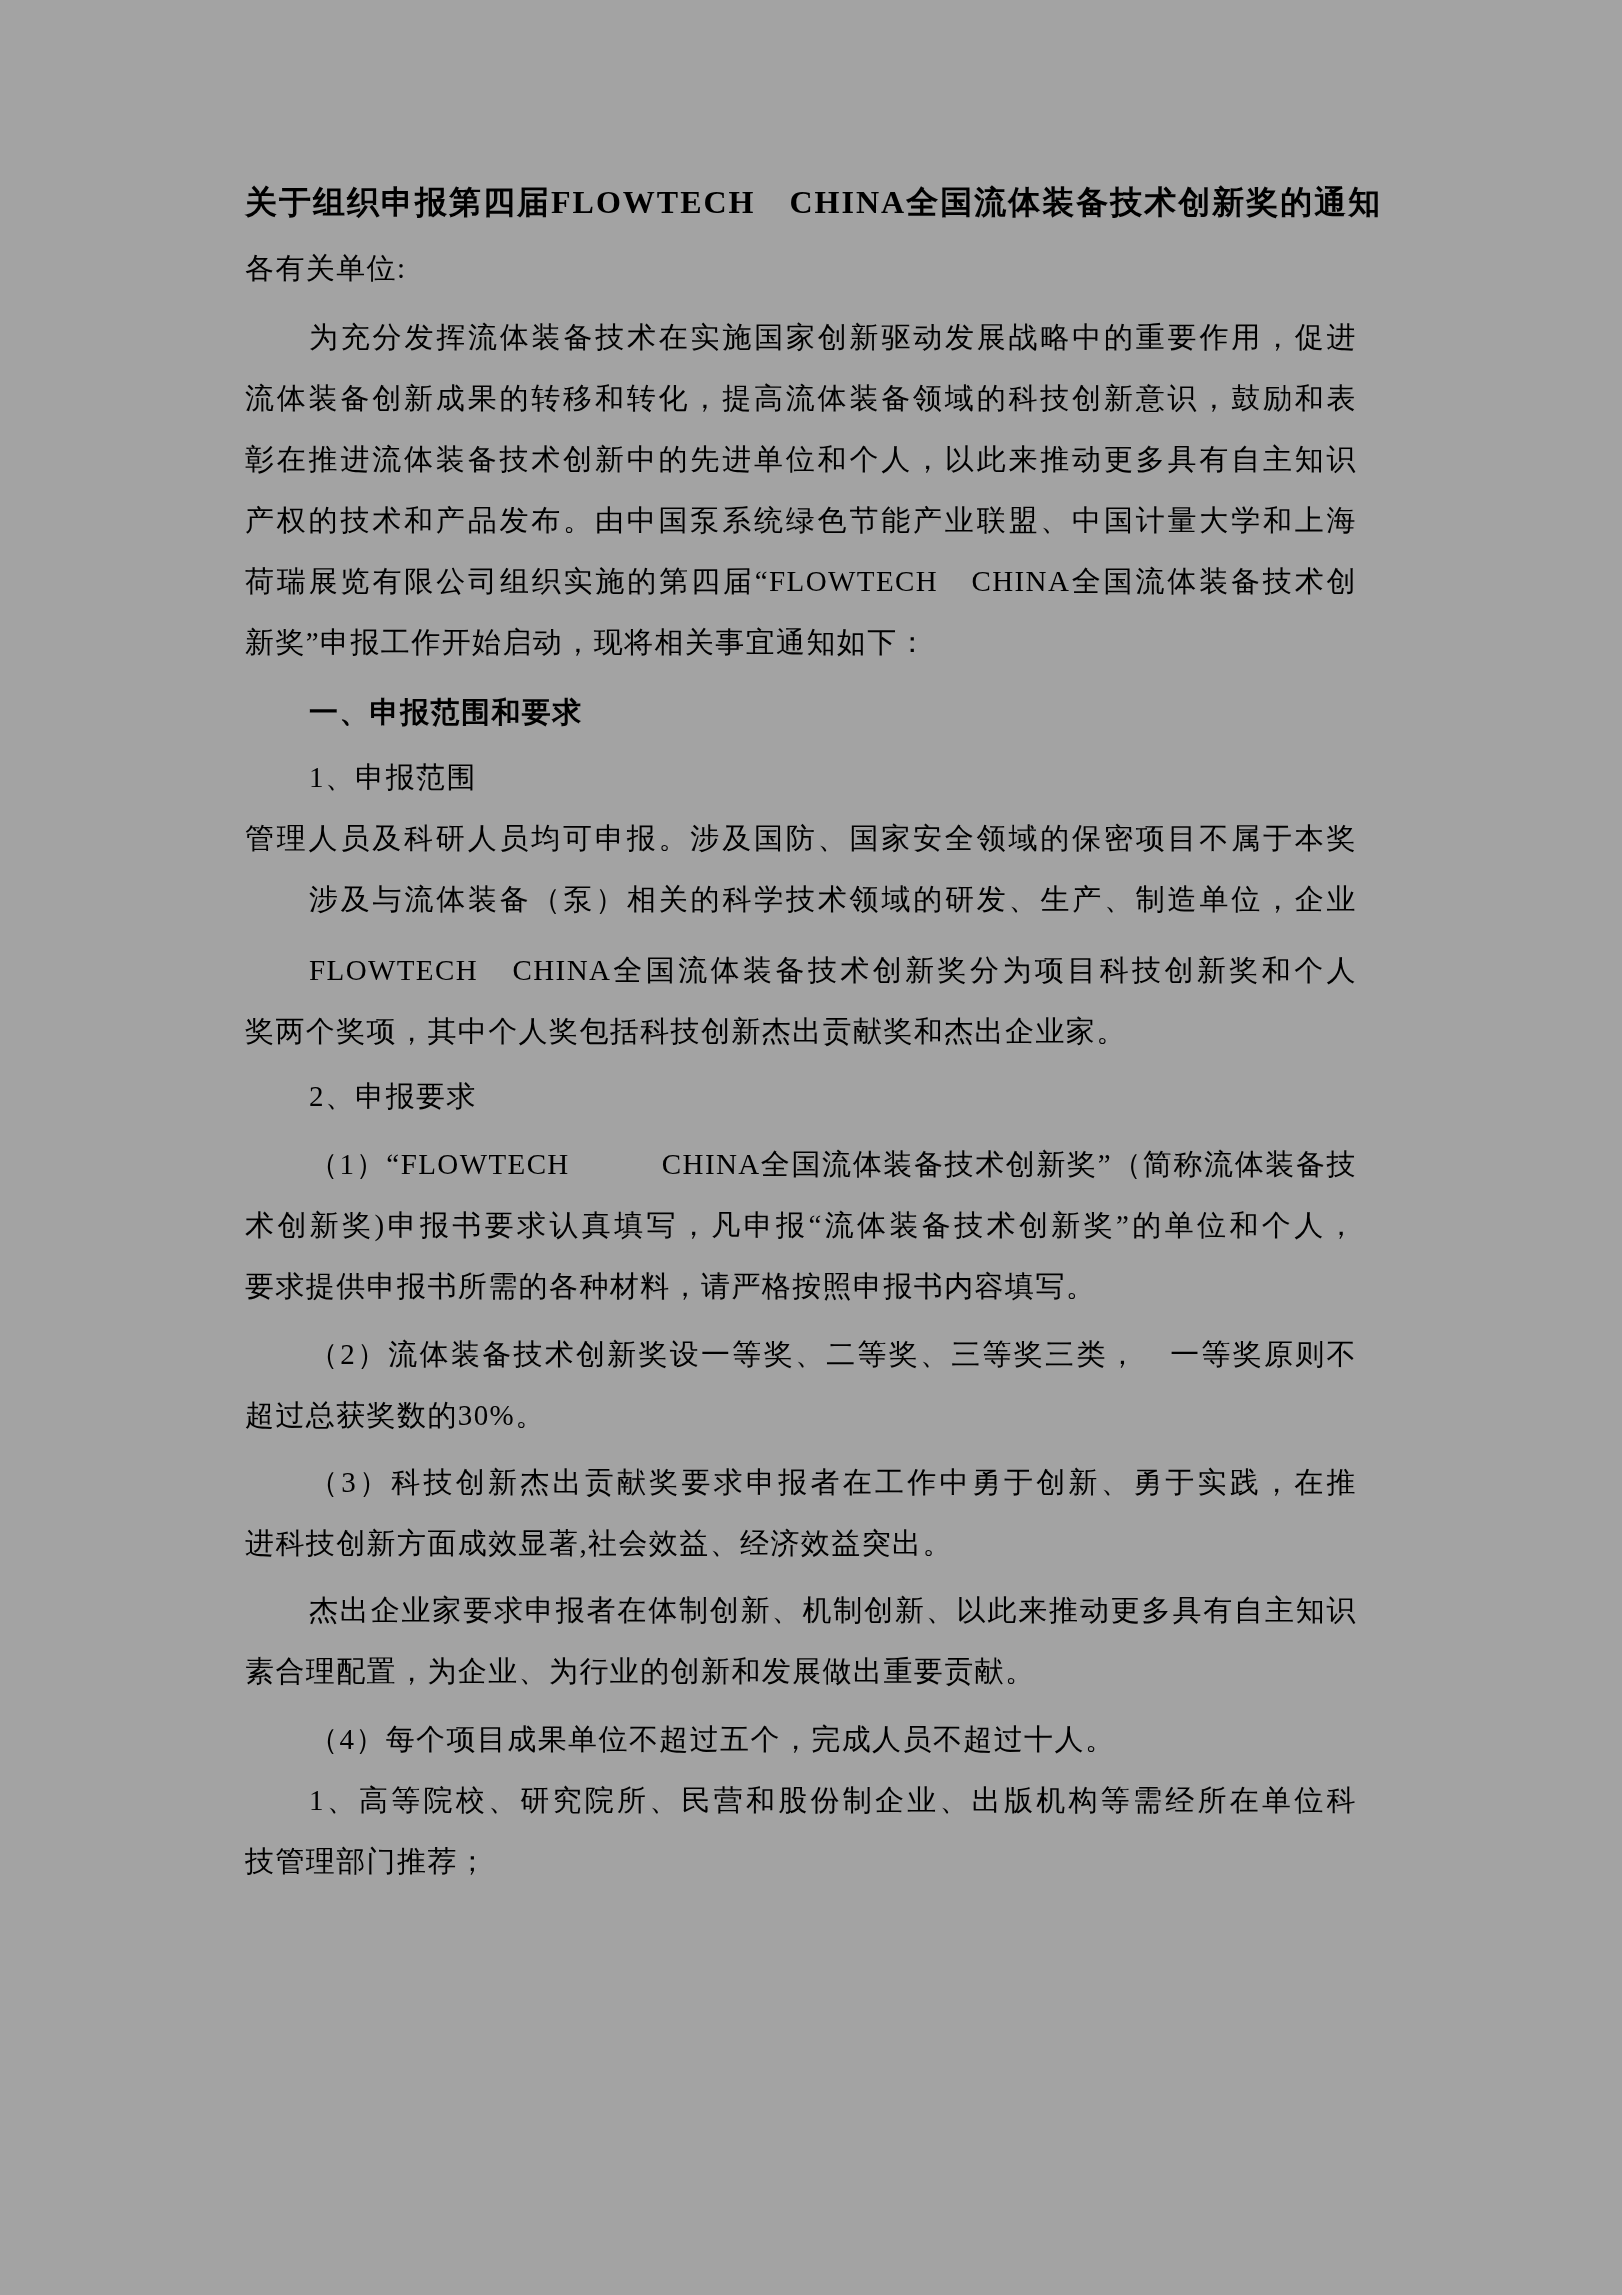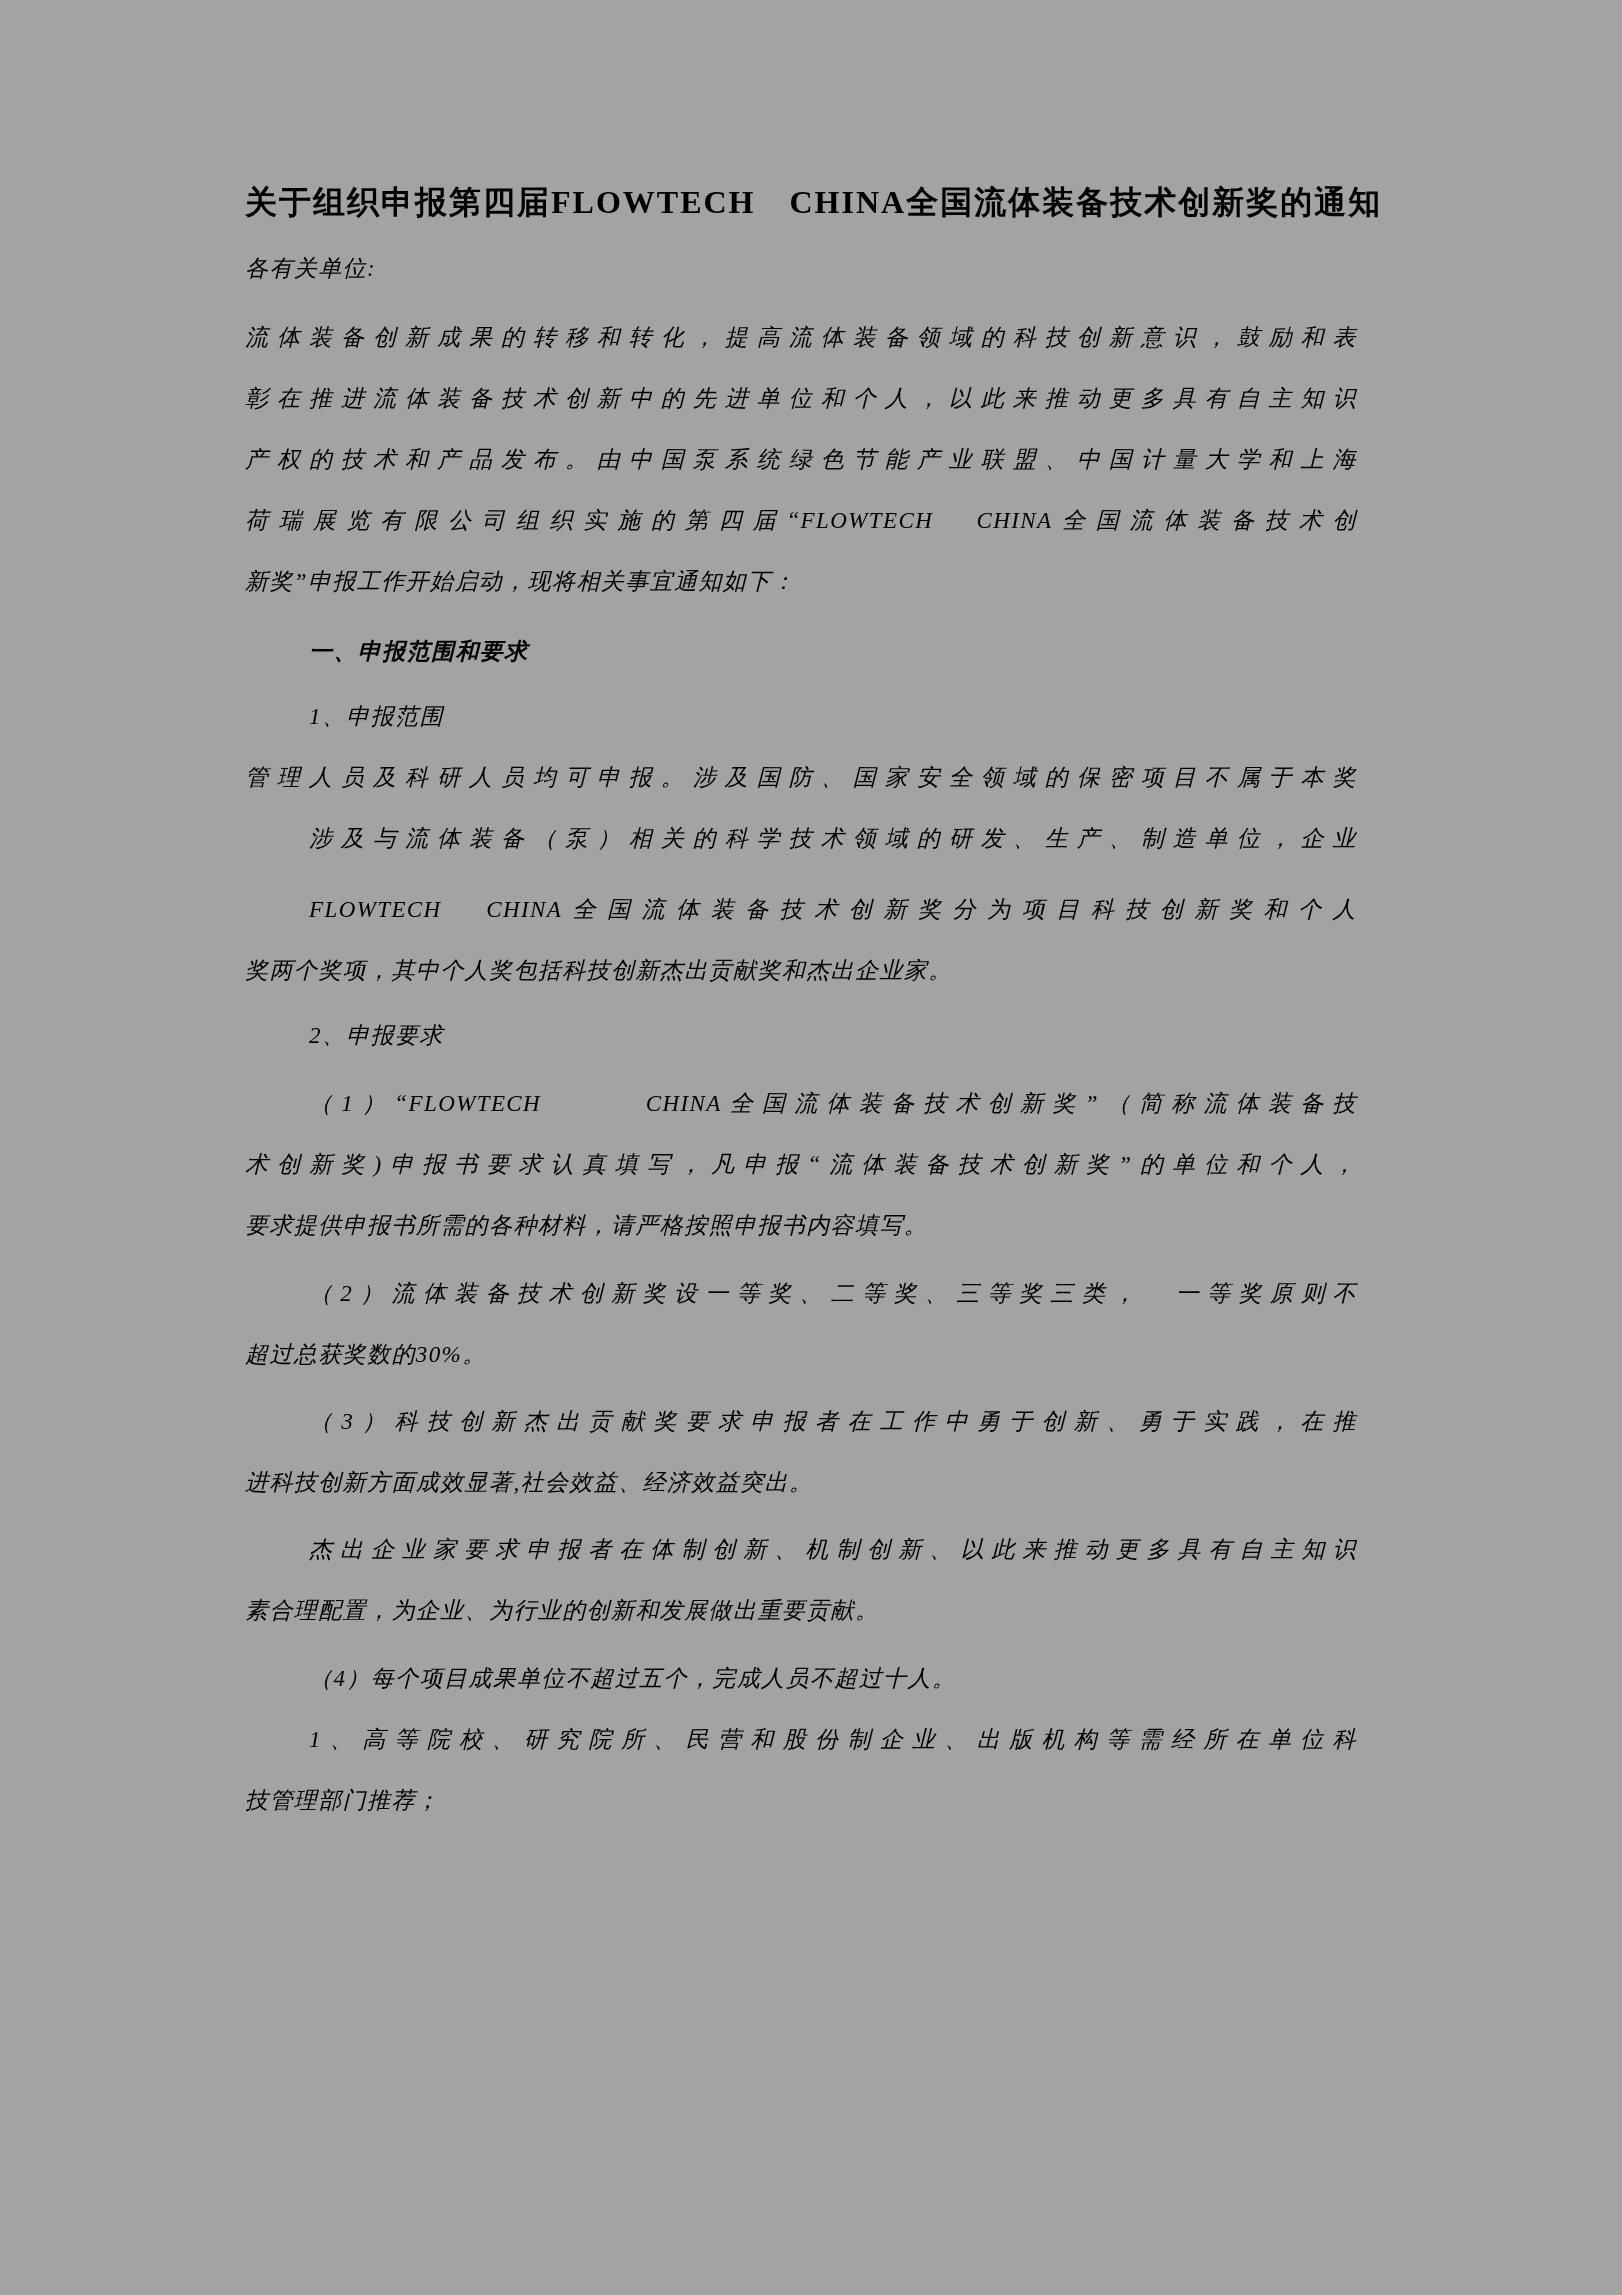--- a/index.html
+++ b/index.html
@@ -20,24 +20,23 @@
   }
   .title-line {
     height: 65px; line-height: 65px;
     font-size: 32px; font-weight: bold;
     letter-spacing: 2px;
     text-align: center;
     white-space: nowrap;
   }
   .line {
     height: 61px; line-height: 61px;
-    font-size: 23px;
+    font-size: 29px;
     letter-spacing: 1.4px;
     white-space: nowrap;
-    font-style: italic;
   }
   .block { margin: 0; }
   
   .fill {
     white-space: normal;
     text-align: justify;
     text-align-last: justify;
   }
   .indent { padding-left: 64px; } 
   .bold { font-weight: bold; }
@@ -54,20 +53,21 @@
 <div class="page">
   <div class="content">
 
     <div class="title-line">关于组织申报第四届FLOWTECH　CHINA全国流体装备技术创新奖的通知</div>
 
     <div class="block mt4">
       <div class="line">各有关单位:</div>
     </div>
 
     <div class="block mt12">
+      <div class="line fill indent">为充分发挥流体装备技术在实施国家创新驱动发展战略中的重要作用，促进</div>
       <div class="line fill">流体装备创新成果的转移和转化，提高流体装备领域的科技创新意识，鼓励和表</div>
       <div class="line fill">彰在推进流体装备技术创新中的先进单位和个人，以此来推动更多具有自主知识</div>
       <div class="line fill">产权的技术和产品发布。由中国泵系统绿色节能产业联盟、中国计量大学和上海</div>
       <div class="line fill">荷瑞展览有限公司组织实施的第四届“FLOWTECH　CHINA全国流体装备技术创</div>
       <div class="line">新奖”申报工作开始启动，现将相关事宜通知如下：</div>
     </div>
 
     <div class="block mt14">
       <div class="line bold indent">一、申报范围和要求</div>
     </div>

